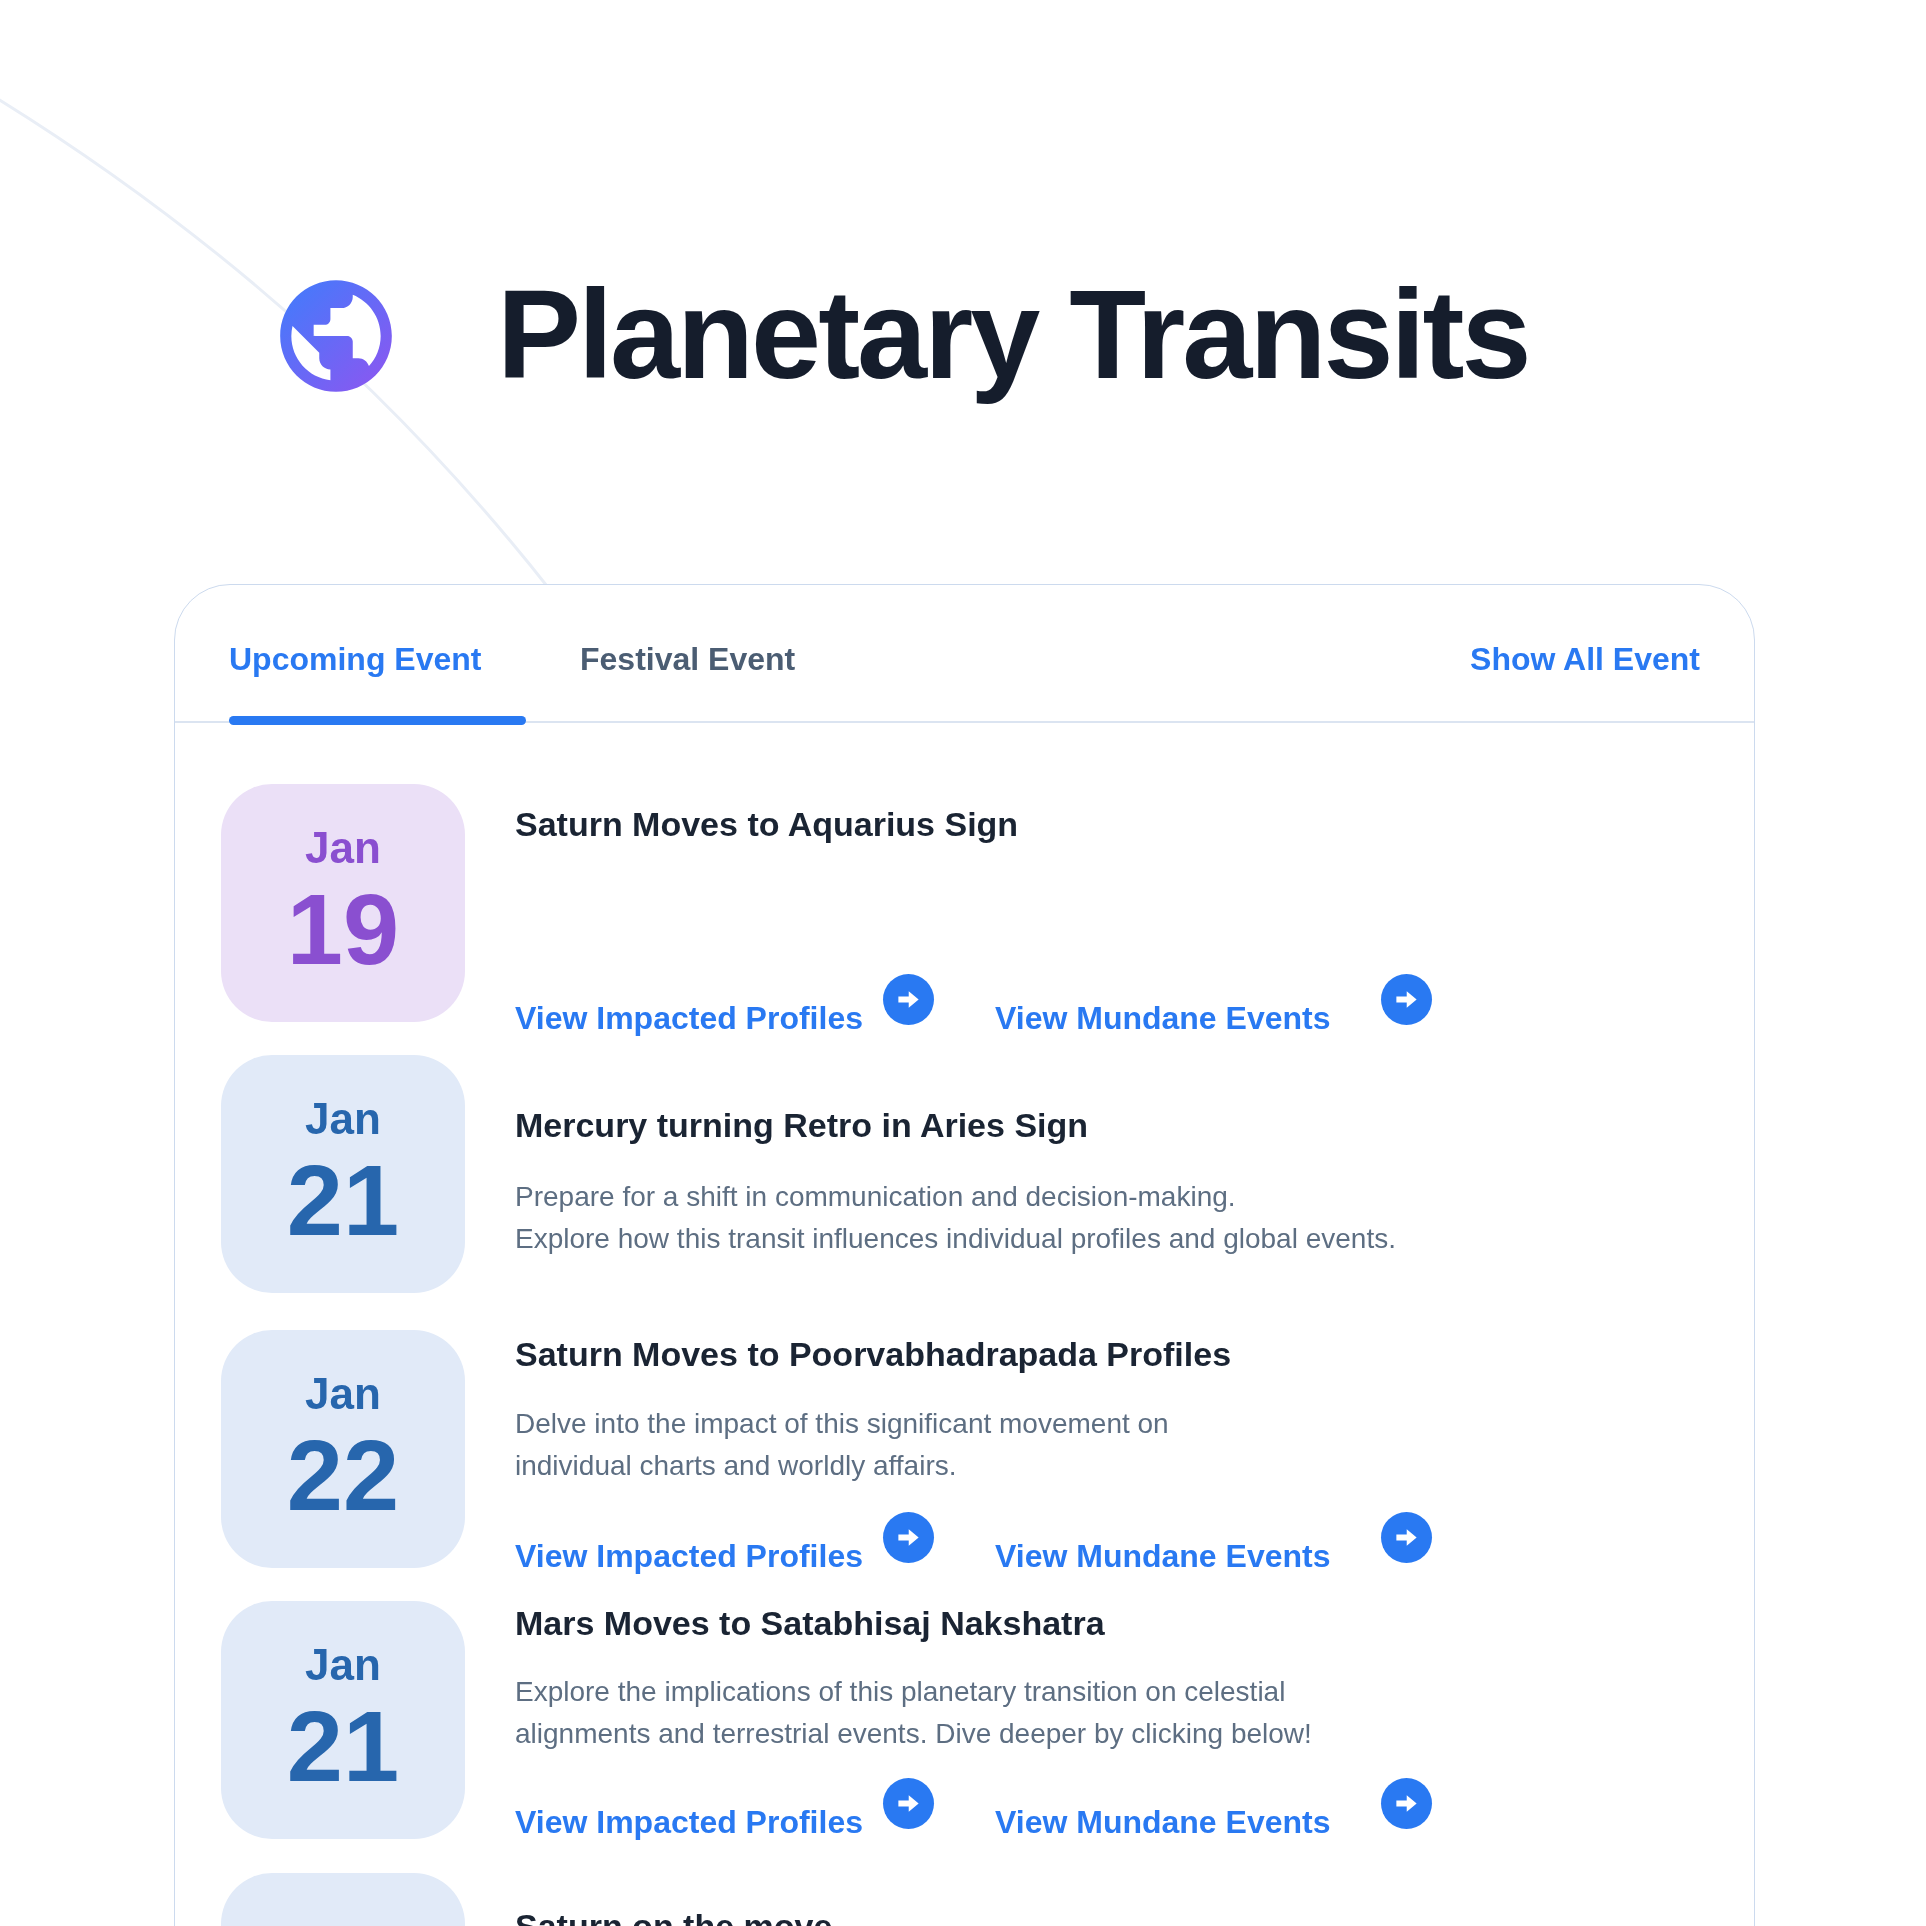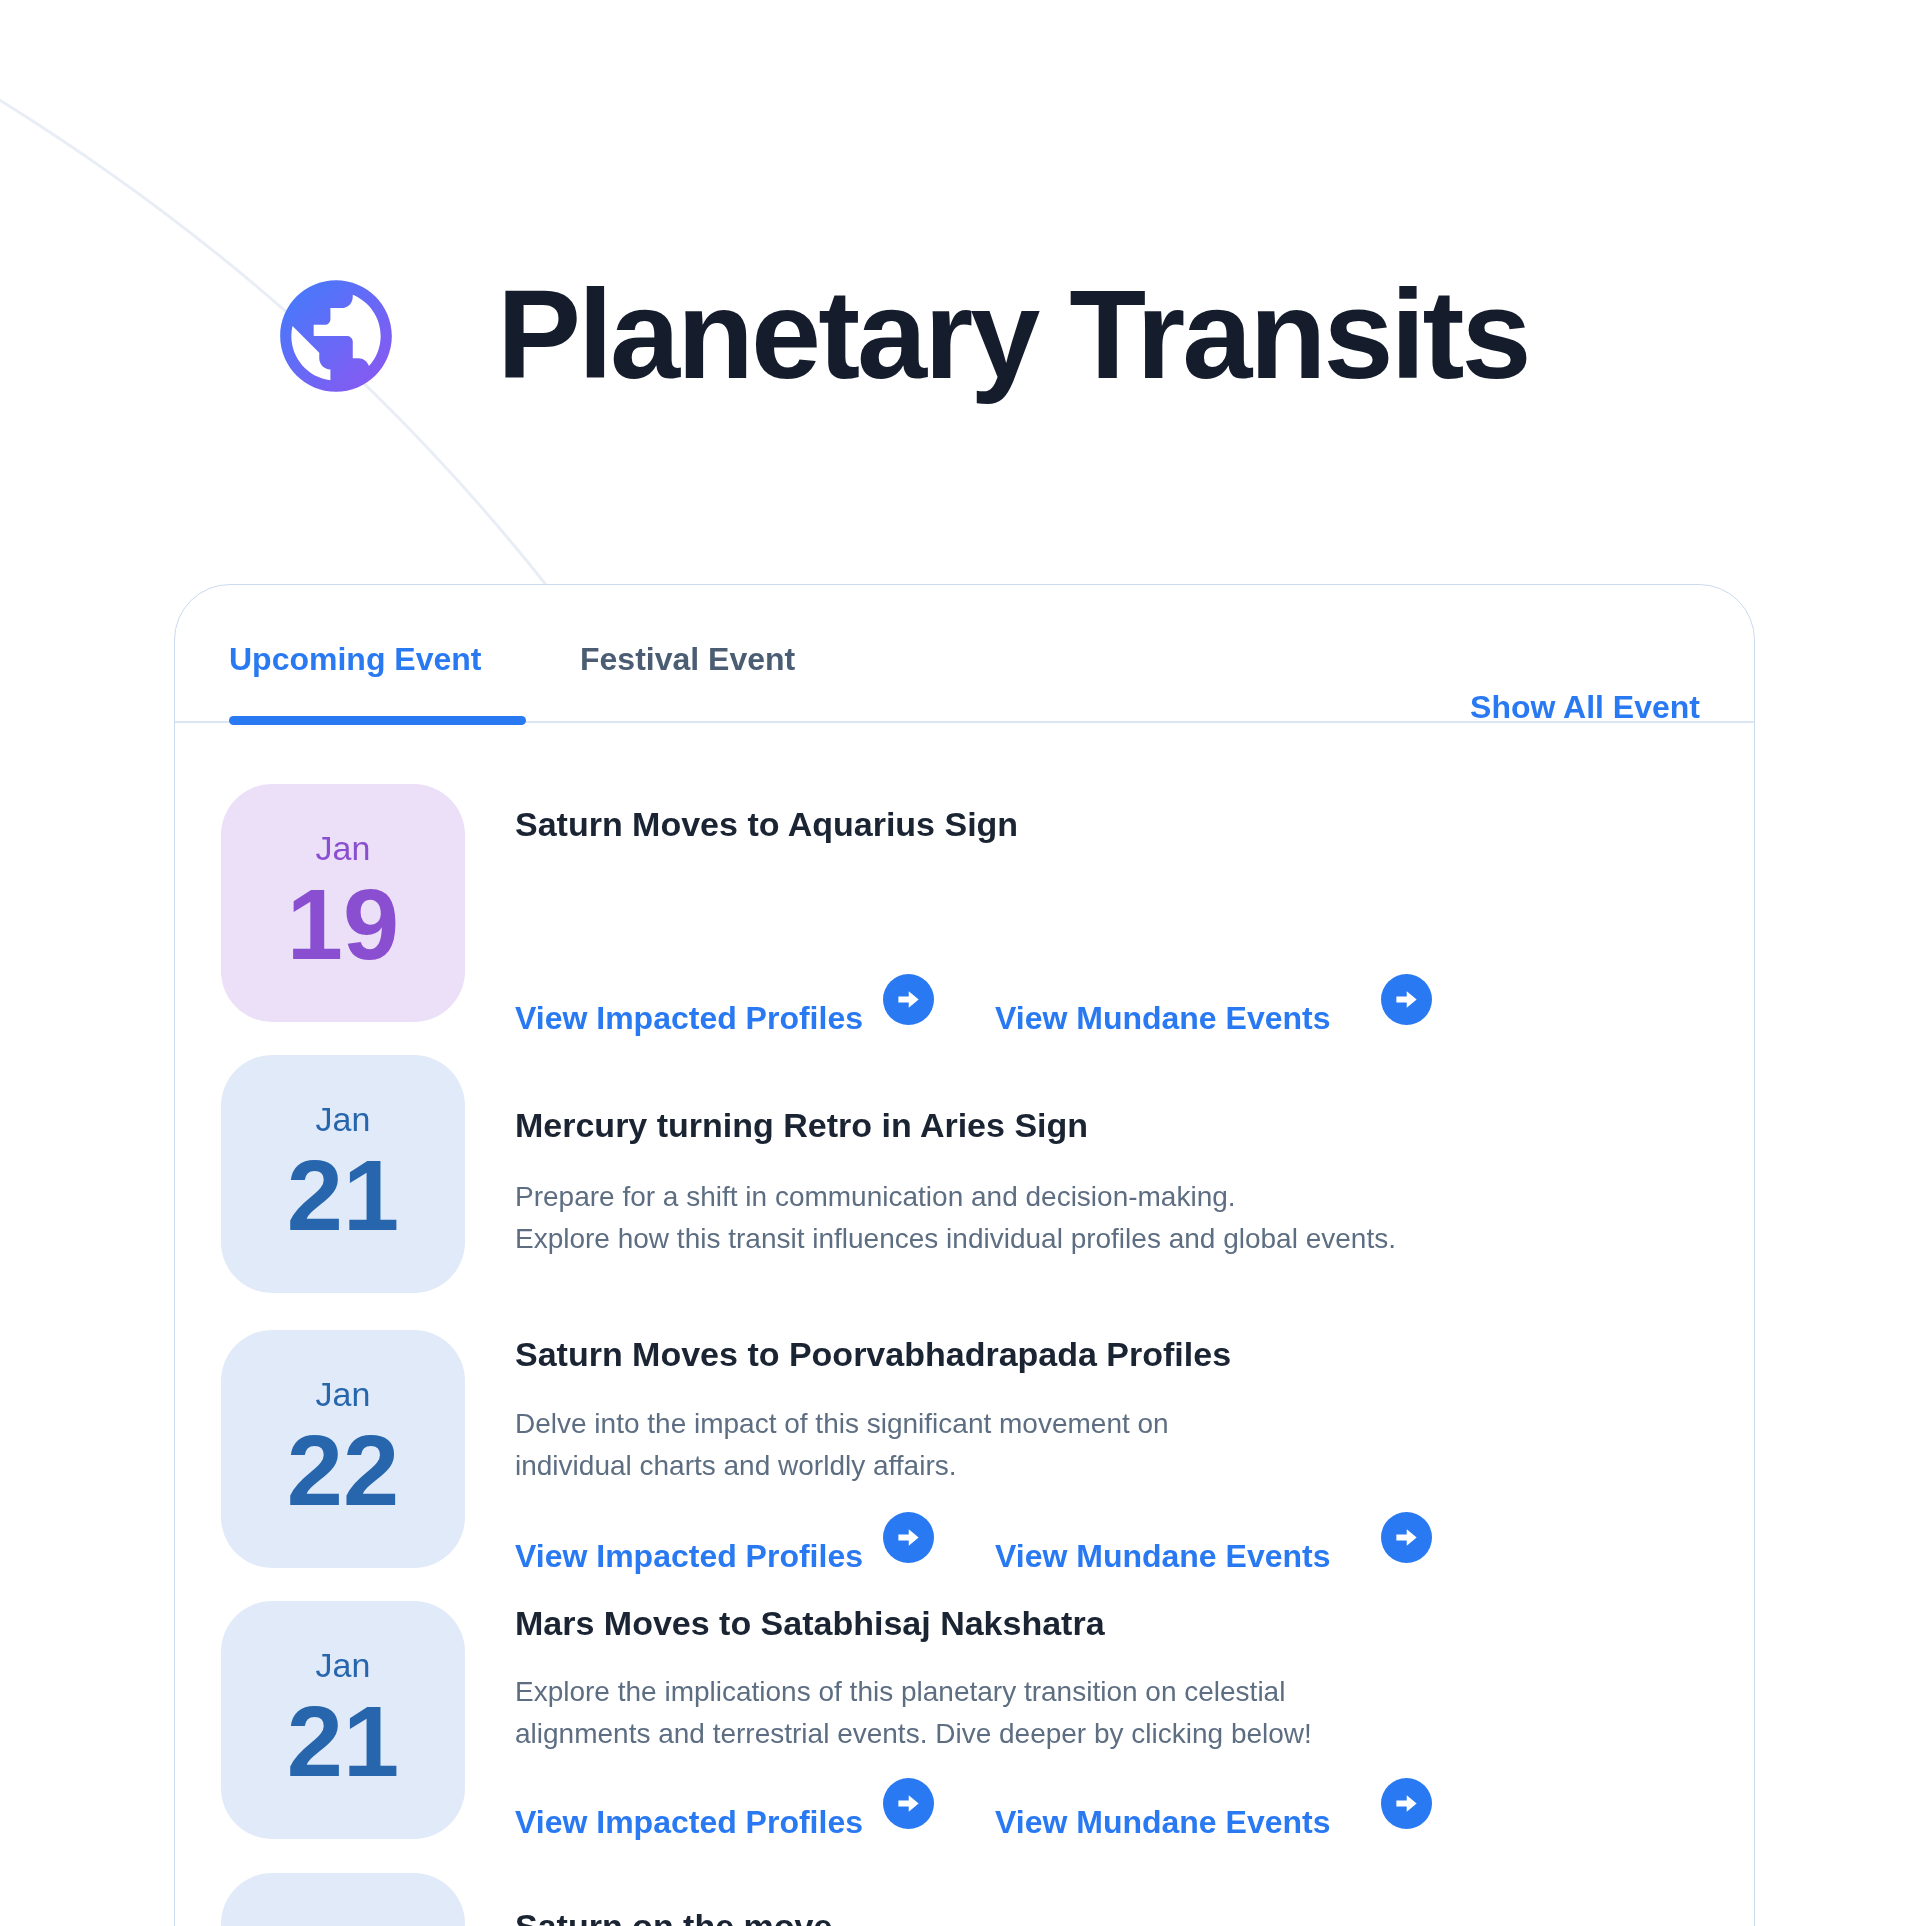--- a/index.html
+++ b/index.html
@@ -36,21 +36,21 @@
   .tab-underline{position:absolute;left:54px;top:131px;width:297px;height:9px;border-radius:4.8px;background:#2979f2;}
 
   
   .badge{
     position:absolute;left:46px;width:244px;height:238px;border-radius:51px;
     display:flex;flex-direction:column;align-items:center;justify-content:center;
     row-gap:9.5px;
   }
   .badge.blue{background:#e1eaf8;color:#2766ad;}
   .badge.purple{background:#ebe0f7;color:#8a4fd0;}
-  .badge .month{font-size:34px;font-weight:400;line-height:1;}
+  .badge .month{font-size:44px;font-weight:700;line-height:1;}
   .badge .day{font-size:101px;font-weight:600;line-height:1;}
 
   .etitle{
     position:absolute;left:340px;font-size:34px;font-weight:600;color:#1a2433;
     line-height:1.15;white-space:nowrap;
   }
   .edesc{
     position:absolute;left:340px;font-size:28px;font-weight:400;color:#5d6e82;
     line-height:42px;white-space:pre-line;
   }
@@ -84,21 +84,21 @@
     </defs>
     <path fill="url(#gl)" d="M12 2C6.48 2 2 6.48 2 12s4.48 10 10 10 10-4.48 10-10S17.52 2 12 2zm-1 17.93c-3.95-.49-7-3.85-7-7.93 0-.62.08-1.21.21-1.79L9 15v1c0 1.1.9 2 2 2v1.93zm6.9-2.54c-.26-.81-1-1.39-1.9-1.39h-1v-3c0-.55-.45-1-1-1H8v-2h2c.55 0 1-.45 1-1V7h2c1.1 0 2-.9 2-2v-.41c2.93 1.19 5 4.06 5 7.41 0 2.08-.8 3.97-2.1 5.39z"></path>
   </svg>
 </div>
 <div class="page-title">Planetary Transits</div>
 
 <div class="card">
 
   <div class="tab active" style="left:54px;">Upcoming Event</div>
   <div class="tab inactive" style="left:405px;">Festival Event</div>
-  <div class="tab show-all" style="right:54px;margin-top:48px;">Show All Event</div>
+  <div class="tab show-all" style="right:54px;">Show All Event</div>
   <div class="tabs-divider"></div>
   <div class="tab-underline"></div>
 
   <div class="badge purple" style="top:199px;">
     <div class="month">Jan</div>
     <div class="day">19</div>
   </div>
   <div class="etitle" style="top:220px;">Saturn Moves to Aquarius Sign</div>
   <div class="links-row" style="top:389px;">
     <span class="link">View Impacted Profiles</span>

